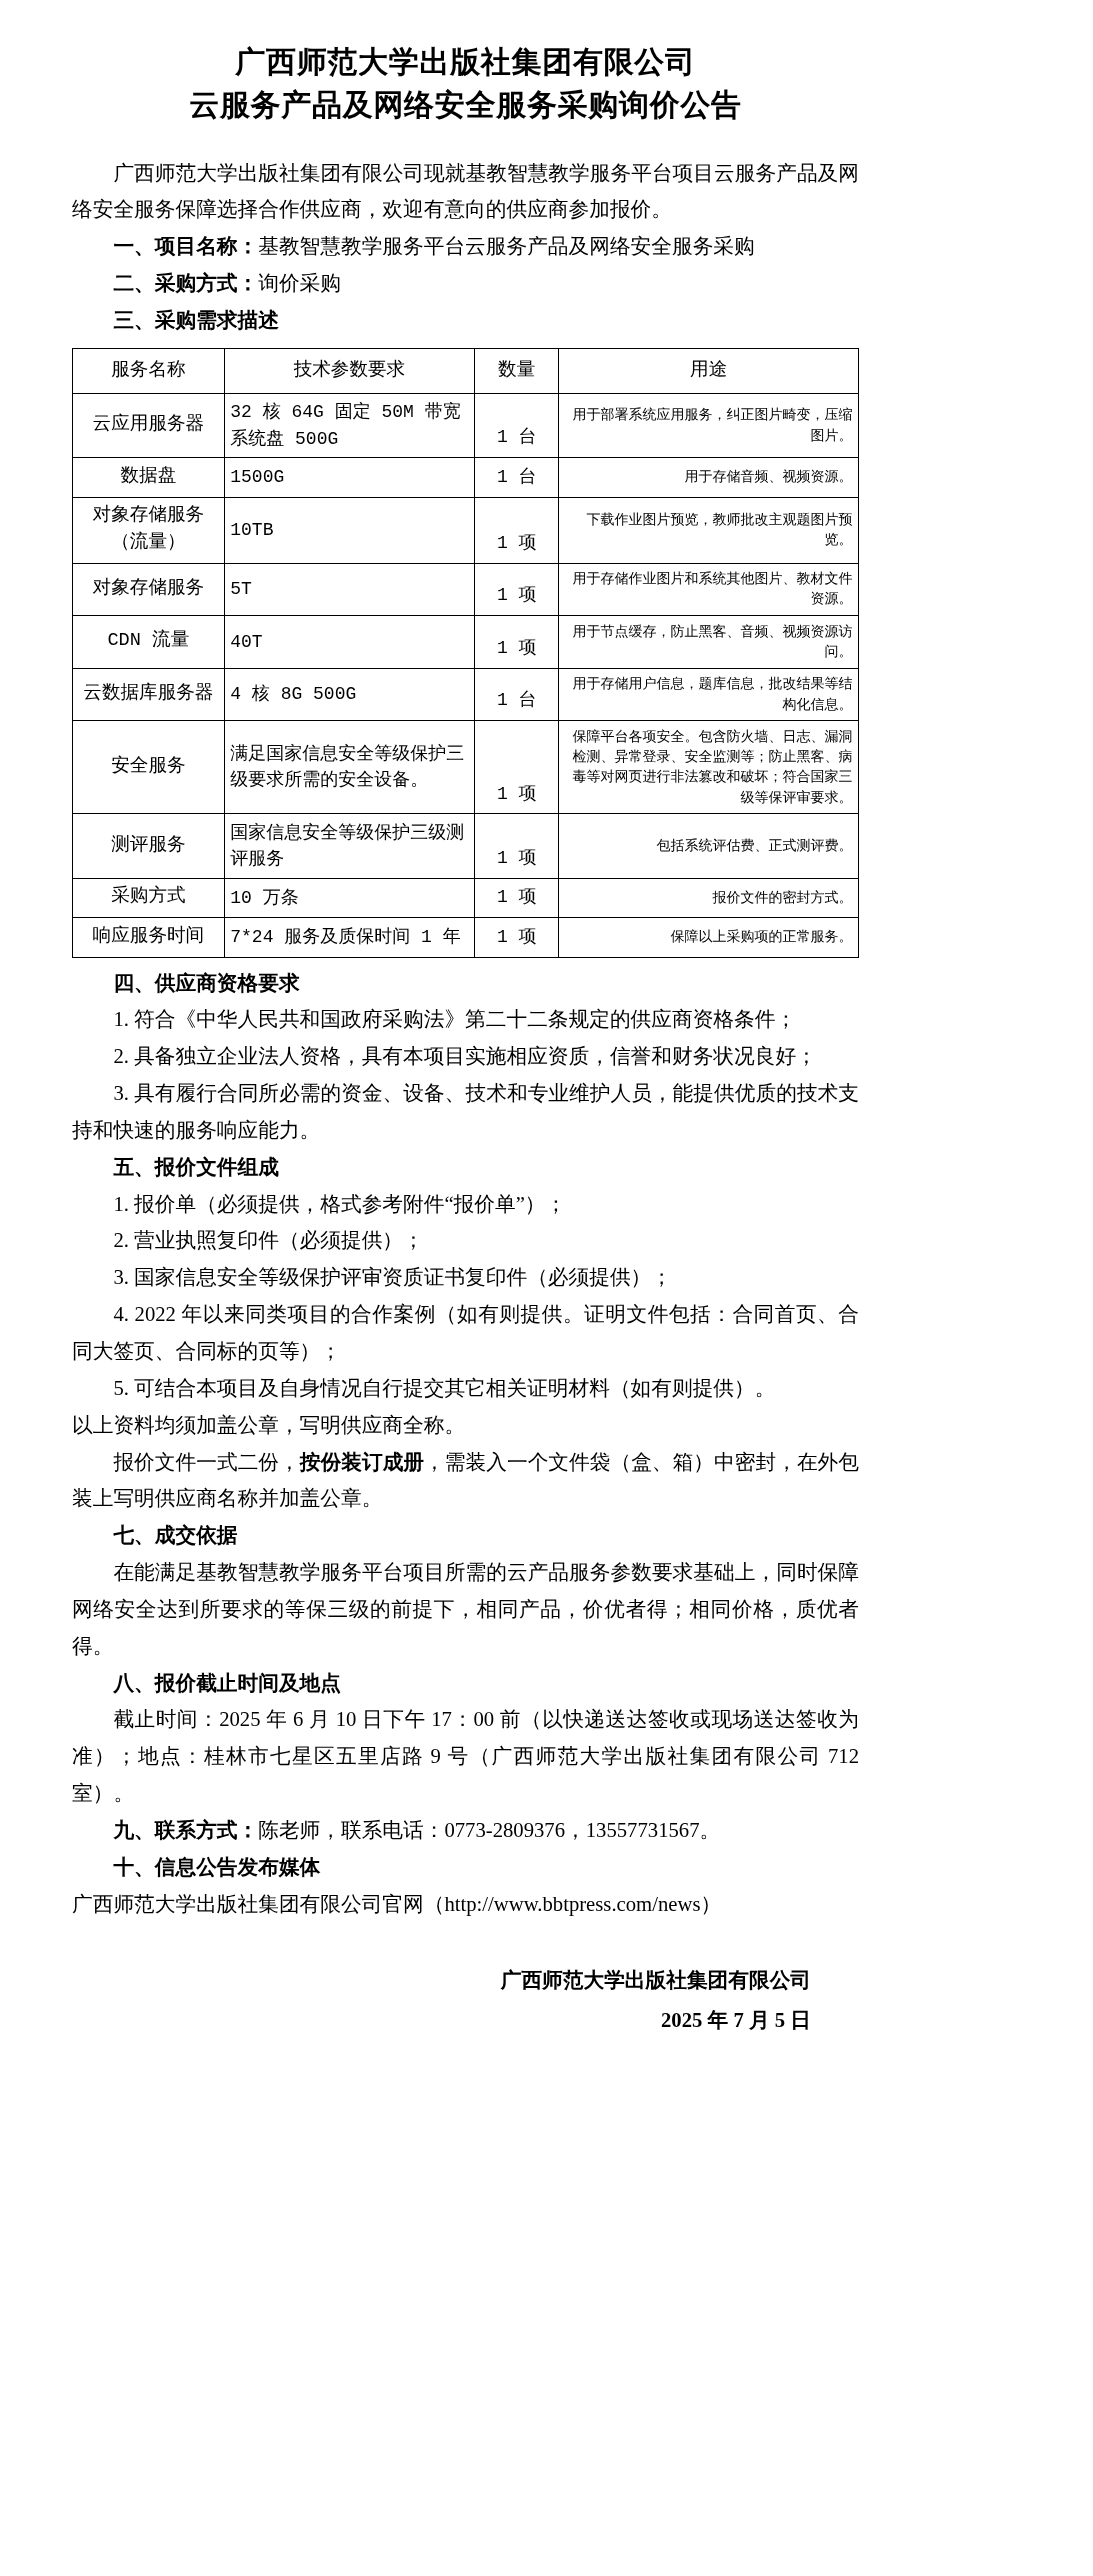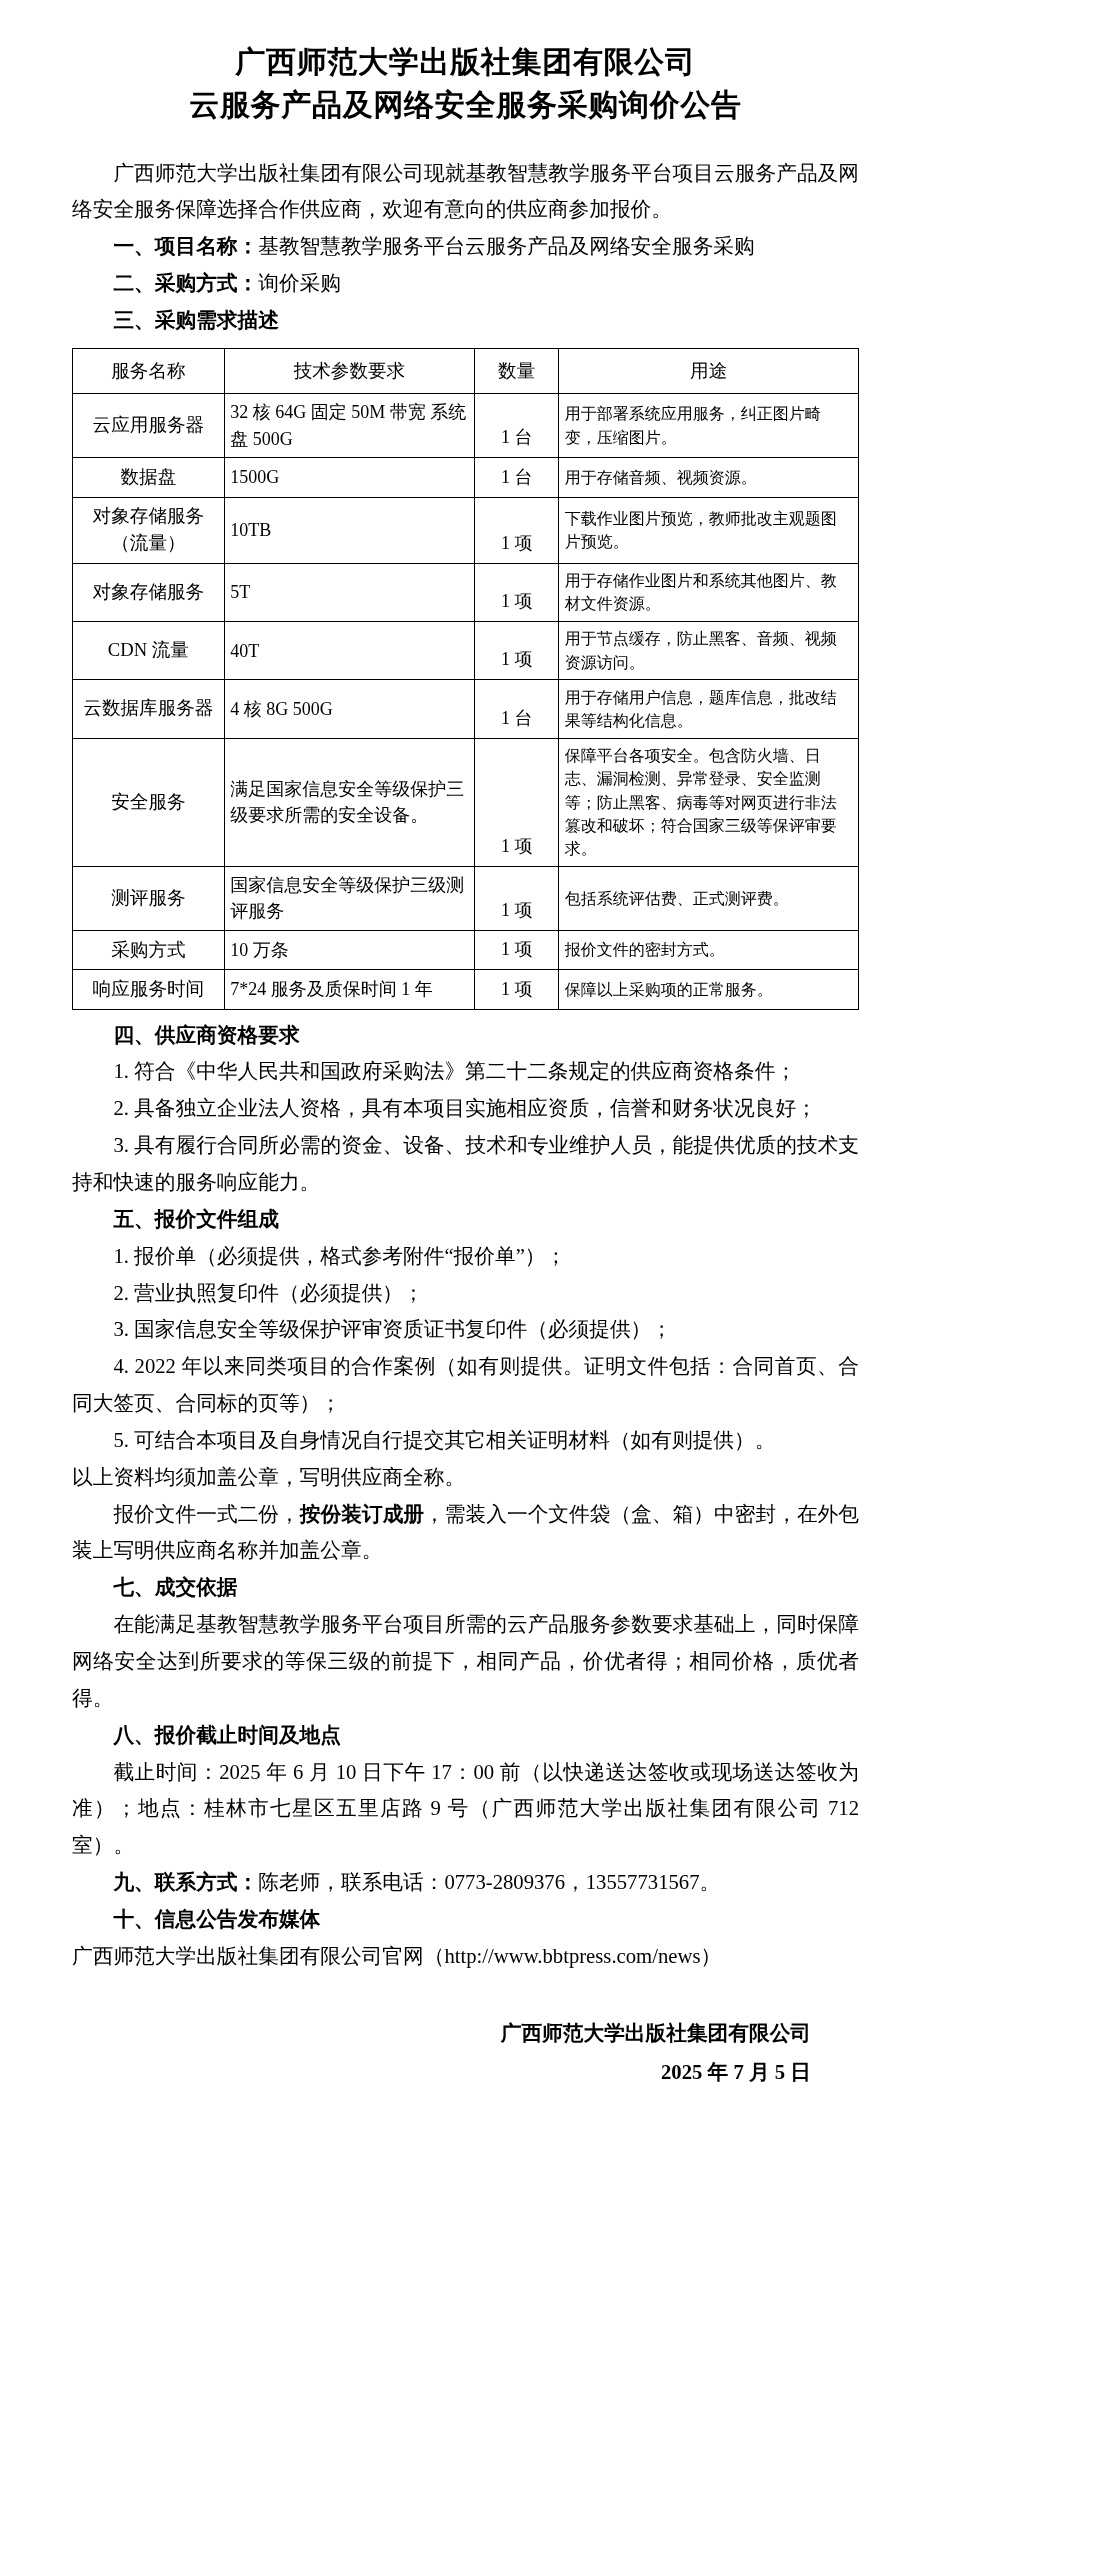--- a/index.html
+++ b/index.html
@@ -54,20 +54,21 @@
     border-collapse: collapse;
     margin: 9.6px 0 6.9px 0;
     font-size: 17px;
     table-layout: fixed;
   }
   table.req th, table.req td {
     border: 0.7px solid #000;
     padding: 5.5px 5.5px;
     vertical-align: middle;
     line-height: 1.45;
+    font-family: Liberation Mono, monospace;
   }
   table.req th {
     text-align: center;
     font-weight: normal;
     font-size: 18.6px;
     padding: 8.3px 4.1px;
   }
   table.req td.c-name {
     text-align: center;
     font-size: 18.6px;
@@ -76,22 +77,22 @@
     text-align: left;
     font-size: 18px;
   }
   table.req td.c-qty {
     text-align: center;
     font-size: 18px;
     vertical-align: bottom;
     padding-bottom: 6.9px;
   }
   table.req td.c-use {
-    text-align: left;
-    font-size: 16px;
+    text-align: right;
+    font-size: 14px;
   }
   col.w-name { width: 117px; }
   col.w-spec { width: 193px; }
   col.w-qty  { width: 65px; }
   col.w-use  { width: 231px; }
   .sub-item { text-indent: 2em; }
   .footer {
     margin-top: 39px;
     text-align: right;
     font-size: 20.7px;

